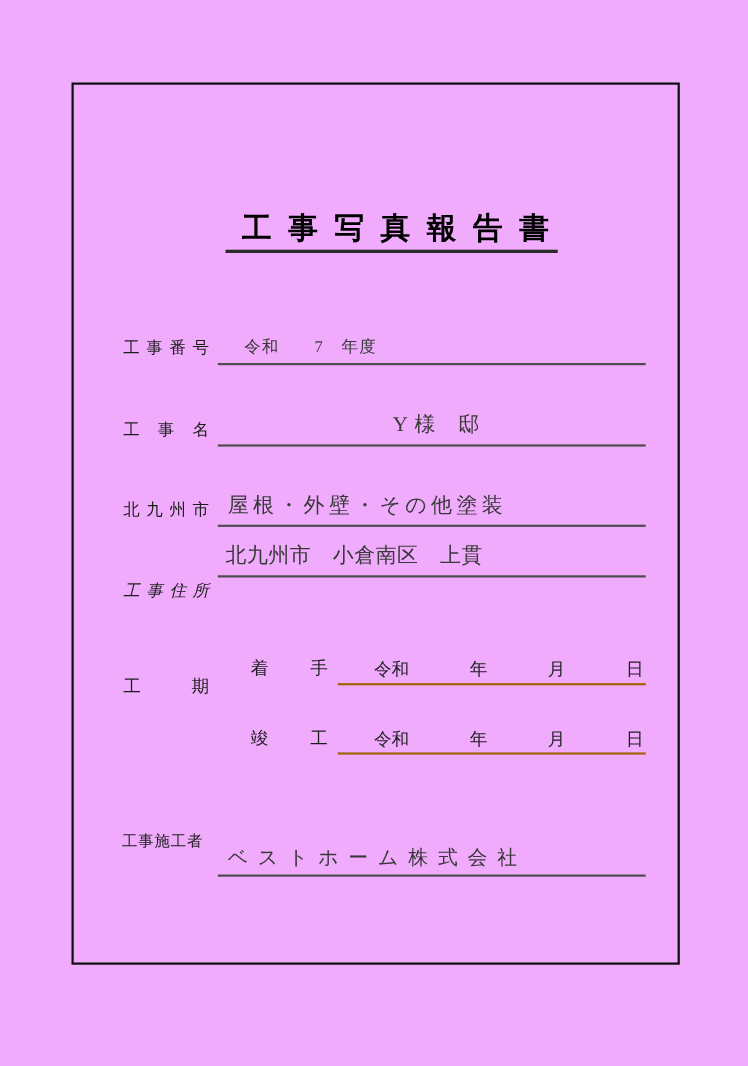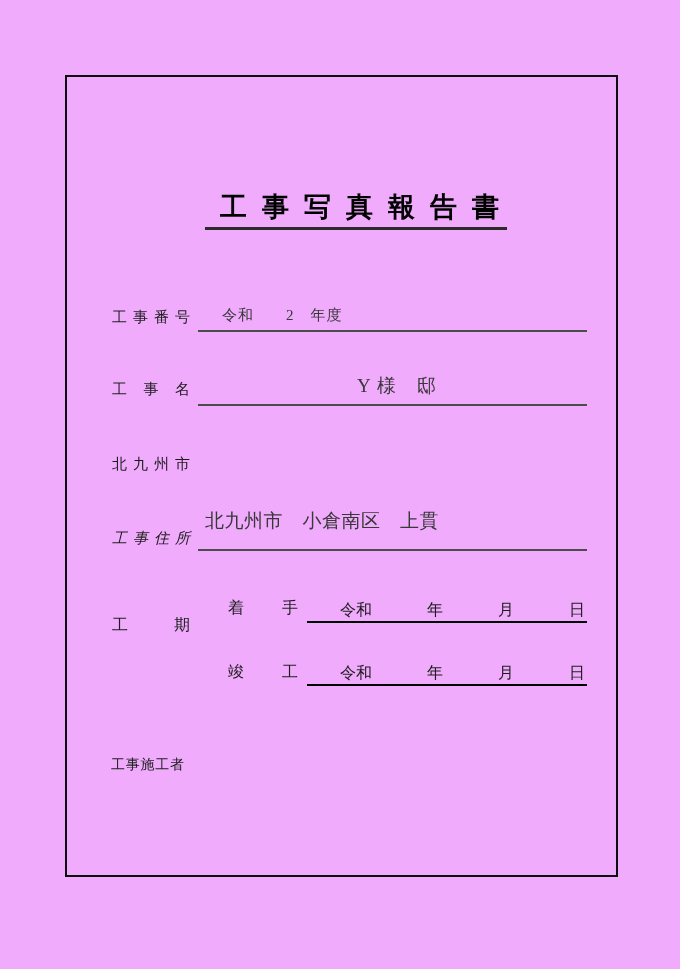--- a/index.html
+++ b/index.html
@@ -77,73 +77,76 @@
     font-family: "Liberation Serif", serif;
     color: #383838;
     white-space: nowrap;
   }
   .row1-line { top: 302px; height: 30px; padding: 0 0 5px 24px; }
   .row1-line .field-value { font-size: 15px; letter-spacing: 1px; }
   .row2-line { top: 370px; height: 36px; padding: 0 0 5px 9px; justify-content: center; }
   .row2-line .field-value { font-size: 19px; letter-spacing: 1px; }
   .row3-line { top: 443px; height: 36px; padding: 0 0 5px 9px; }
   .row3-line .field-value { font-size: 19px; letter-spacing: 4px; }
-  .row4-line { top: 515px; height: 36px; padding: 0 0 15px 7px; }
+  .row4-line { top: 489px; height: 36px; padding: 0 0 5px 7px; }
   .row4-line .field-value { font-size: 19px; letter-spacing: 0.5px; }
   .row7-line { top: 761px; height: 36px; padding: 0 0 4px 9px; }
   .row7-line .field-value { font-size: 18px; letter-spacing: 9px; }
   .date-line {
     position: absolute;
     left: 307px;
     width: 280px;
     height: 28px;
     box-sizing: border-box;
-    border-bottom: 2px solid #000000;
+    border-bottom: 2px solid #a16207;
     display: flex;
     align-items: flex-end;
     justify-content: space-between;
     padding: 0 2px 2px 33px;
   }
   .date-line span {
     font-size: 16px;
     line-height: 18px;
     color: #1c1c1c;
     white-space: nowrap;
   }
   .start-line { top: 595px; }
   .end-line   { top: 658px; }
   .lbl-1 { top: 308px; }
-  .lbl-2 { top: 382px; font-family: Liberation Mono, monospace; }
+  .lbl-2 { top: 382px; }
   .lbl-3 { top: 455px; }
   .lbl-4 { top: 529px; font-style: italic; }
   .lbl-5 { top: 600px; }
   .sub-start { top: 600px; font-family: Liberation Mono, monospace; }
   .sub-end   { top: 663px; }
   .lbl-7 { top: 756px; }
 </style>
 </head>
 <body>
 
 <div class="page">
 
   <div class="frame"></div>
 
   <div class="doc-title">工事写真報告書</div>
 
   <div class="field-label lbl-1">工事番号</div>
   <div class="field-line row1-line">
-    <span class="field-value">令和　　2　年度</span>
+    <span class="field-value">令和　　7　年度</span>
   </div>
 
   <div class="field-label lbl-2">工事名</div>
   <div class="field-line row2-line">
     <span class="field-value">Y 様　邸</span>
   </div>
 
   <div class="field-label lbl-3">北九州市</div>
+  <div class="field-line row3-line">
+    <span class="field-value">屋根・外壁・その他塗装</span>
+  </div>
 
   <div class="field-label lbl-4">工事住所</div>
   <div class="field-line row4-line">
     <span class="field-value">北九州市　小倉南区　上貫</span>
   </div>
 
   <div class="field-label lbl-period lbl-5">工期</div>
   <div class="sub-label sub-start">着手</div>
   <div class="date-line start-line">
     <span>令和</span>
@@ -154,14 +157,17 @@
 
   <div class="sub-label sub-end">竣工</div>
   <div class="date-line end-line">
     <span>令和</span>
     <span>年</span>
     <span>月</span>
     <span>日</span>
   </div>
 
   <div class="field-label lbl-contractor lbl-7">工事施工者</div>
+  <div class="field-line row7-line">
+    <span class="field-value">ベストホーム株式会社</span>
+  </div>
 
 </div>
 
 </body></html>

